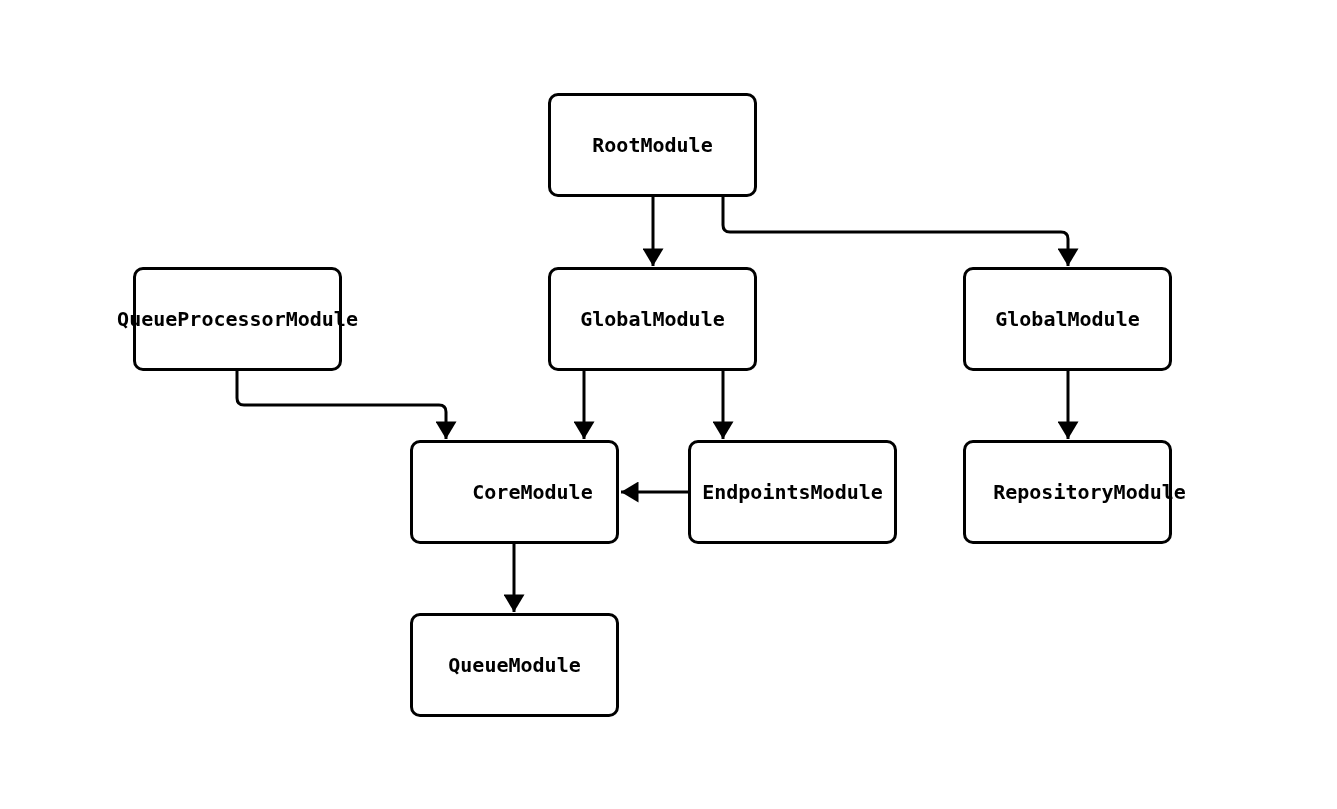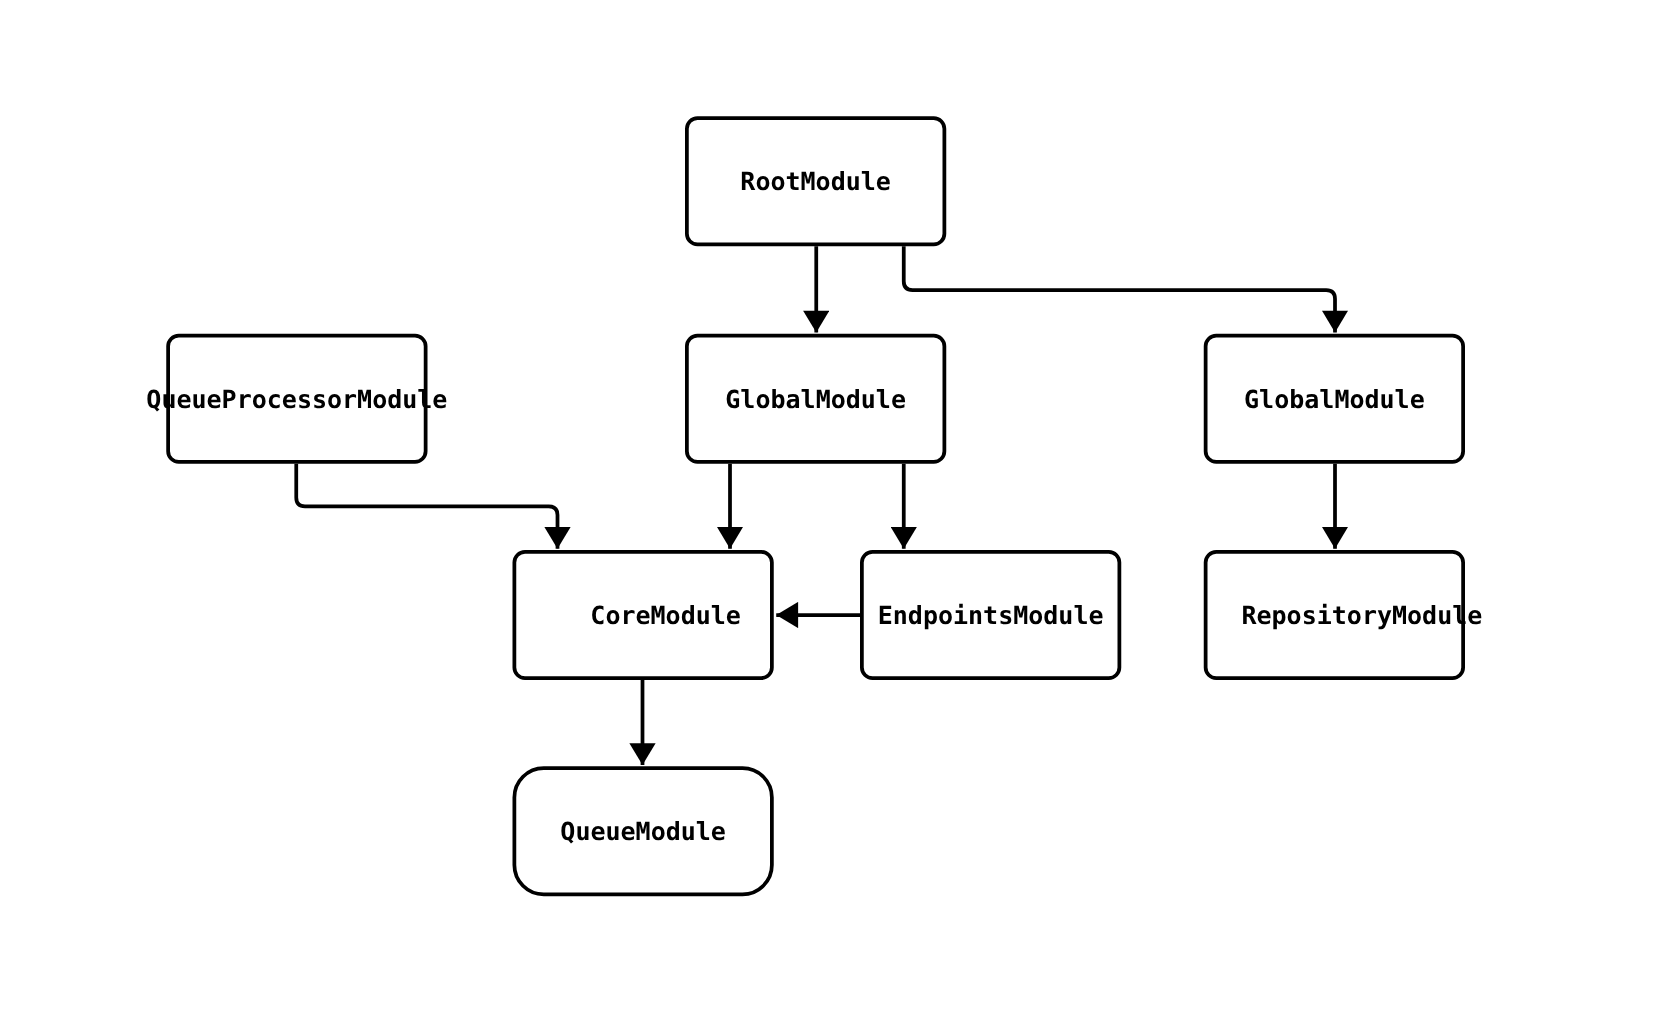--- a/index.html
+++ b/index.html
@@ -48,21 +48,21 @@
   }
   .node span { display: block; }
 
   .n-root          { left: 548px; top: 93px;  }
   .n-queueproc     { left: 133px; top: 267px; }
   .n-server        { left: 548px; top: 267px; }
   .n-global        { left: 963px; top: 267px; }
   .n-core          { left: 410px; top: 440px; padding-left: 36px; }
   .n-endpoints     { left: 688px; top: 440px; }
   .n-repository    { left: 963px; top: 440px; padding-left: 44px; }
-  .n-queue         { left: 410px; top: 613px; border-radius: 25px; }
+  .n-queue         { left: 410px; top: 613px; }
 </style>
 </head>
 <body>
 
 <div class="stage">
 
   <svg class="edges-layer" width="1337" height="809" viewBox="0 0 1337 809" xmlns="http://www.w3.org/2000/svg">
     <defs>
       <marker id="arrowhead" viewBox="0 0 12 12" refX="11" refY="6" markerWidth="7" markerHeight="7" orient="auto-start-reverse">
         <path d="M1,0 L11,6 L1,12 Z" fill="#000000"></path>

